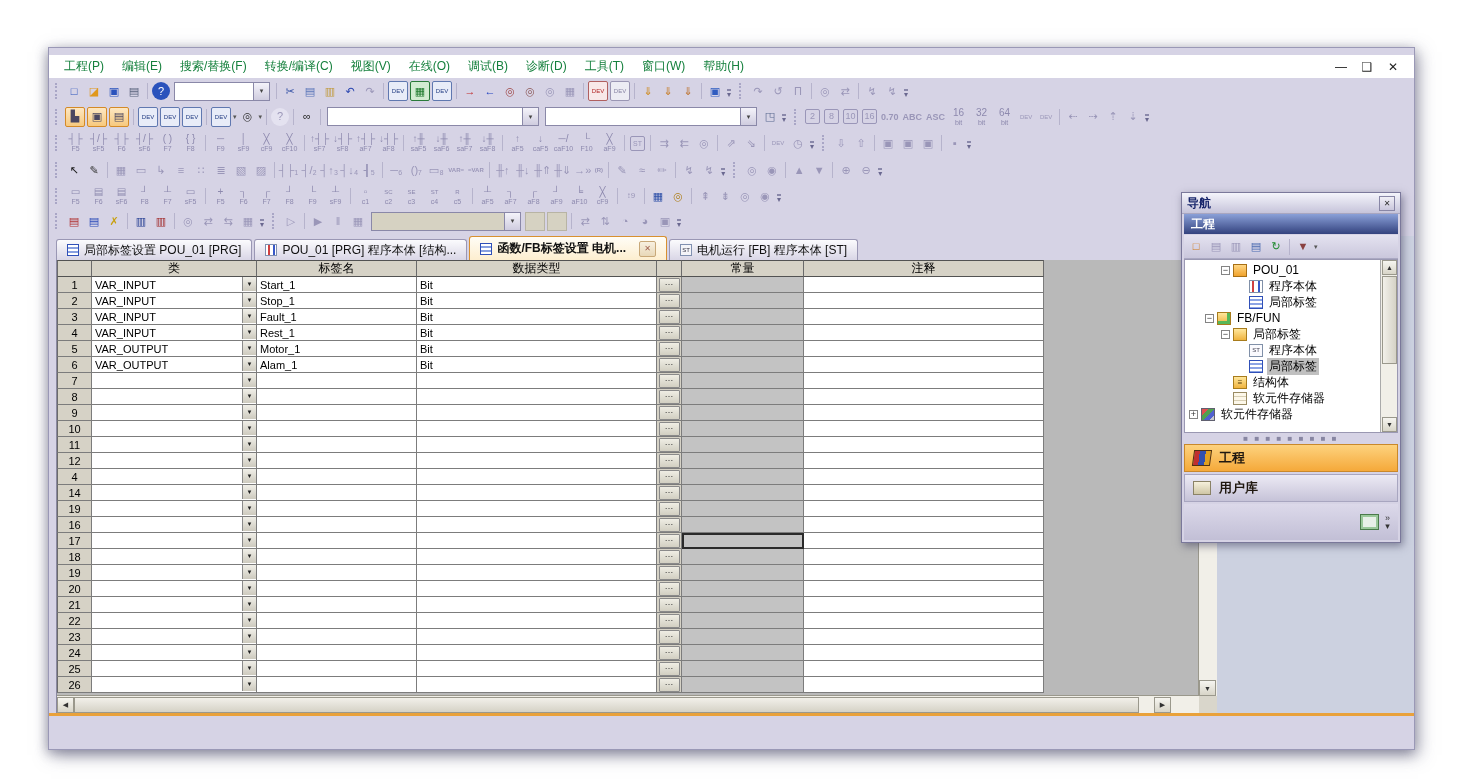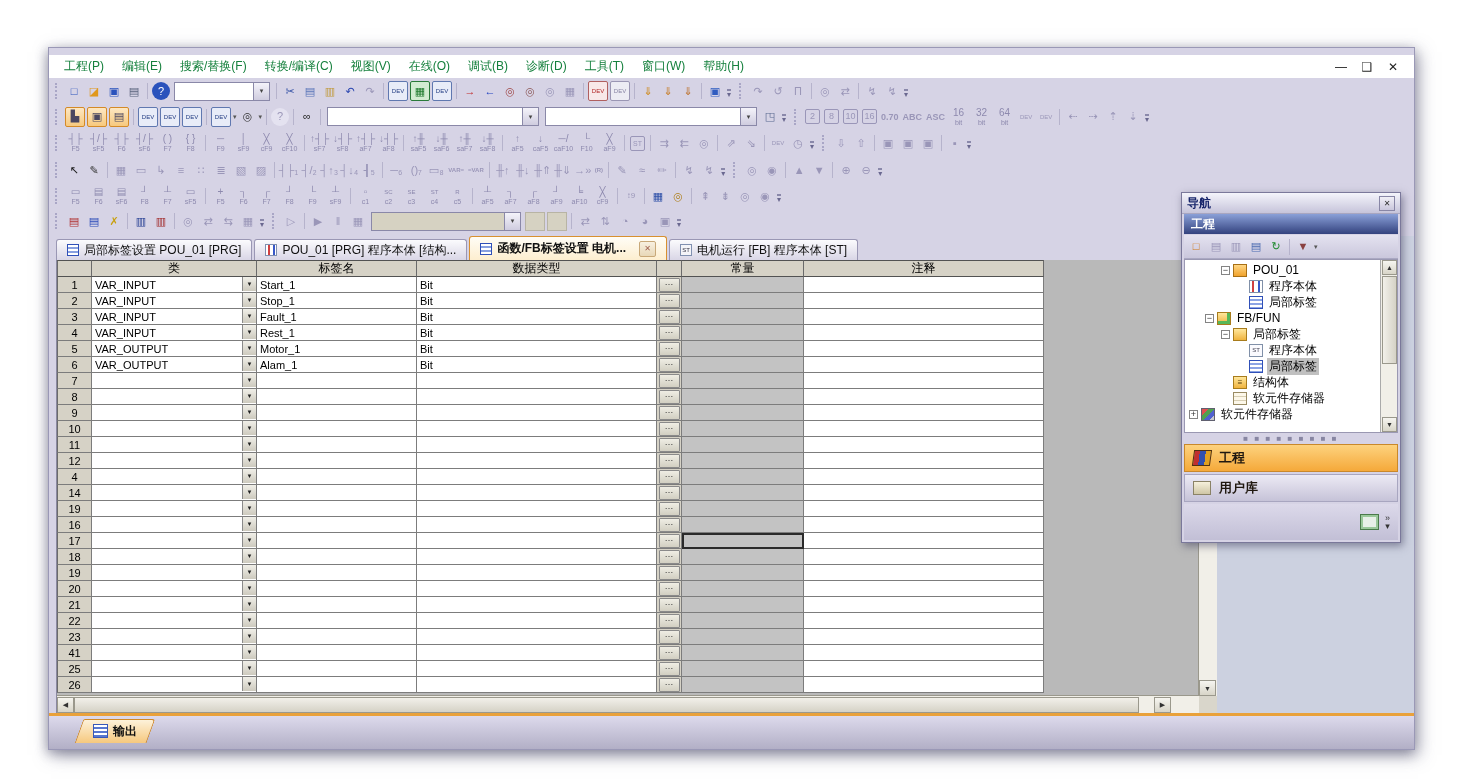--- a/index.html
+++ b/index.html
@@ -965,21 +965,21 @@
           </div>
           <div class="tc c-lbl"></div>
           <div class="tc c-typ"></div>
           <div class="tc c-dot">
             <span class="dotbtn">…</span>
           </div>
           <div class="tc c-con"></div>
           <div class="tc c-com"></div>
         </div>
         <div class="trw">
-          <div class="tc c-num">41</div>
+          <div class="tc c-num">24</div>
           <div class="tc c-cls">
             <span></span>
             <span class="ddbtn">▼</span>
           </div>
           <div class="tc c-lbl"></div>
           <div class="tc c-typ"></div>
           <div class="tc c-dot">
             <span class="dotbtn">…</span>
           </div>
           <div class="tc c-con"></div>
@@ -1021,29 +1021,20 @@
     </div>
     <div class="hscroll">
       <div class="sbtn hs-l">◀</div>
       <div class="hthumb"></div>
       <div class="sbtn hs-r">▶</div>
     </div>
     <div class="scorner"></div>
   </div>
 
   <div class="accent"></div>
-  <div class="outstrip">
-    <div class="outtab">
-      <div class="bg"></div>
-      <div class="inner">
-        <span class="outic"></span>
-        <span>输出</span>
-      </div>
-    </div>
-  </div>
 </div>
 
 <div class="nav">
   <div class="ntitle">
     <span>导航</span>
     <span class="nclose">✕</span>
   </div>
   <div class="nhead">
     <span>工程</span>
   </div>

